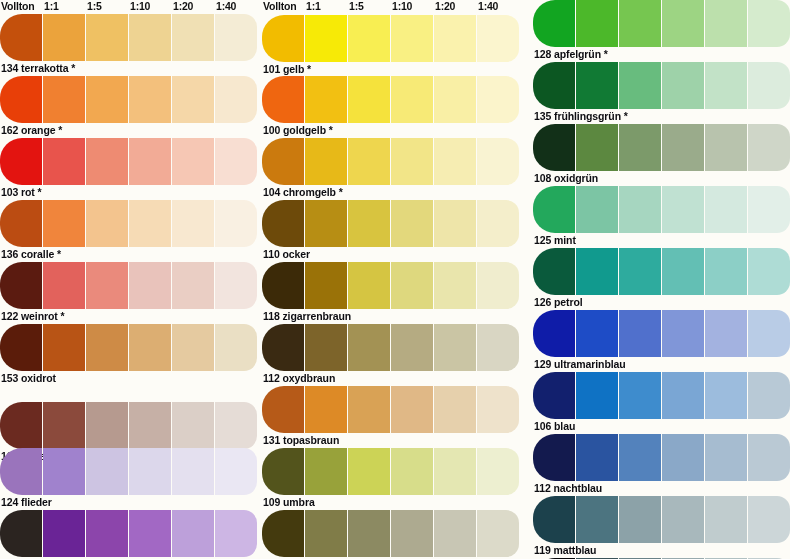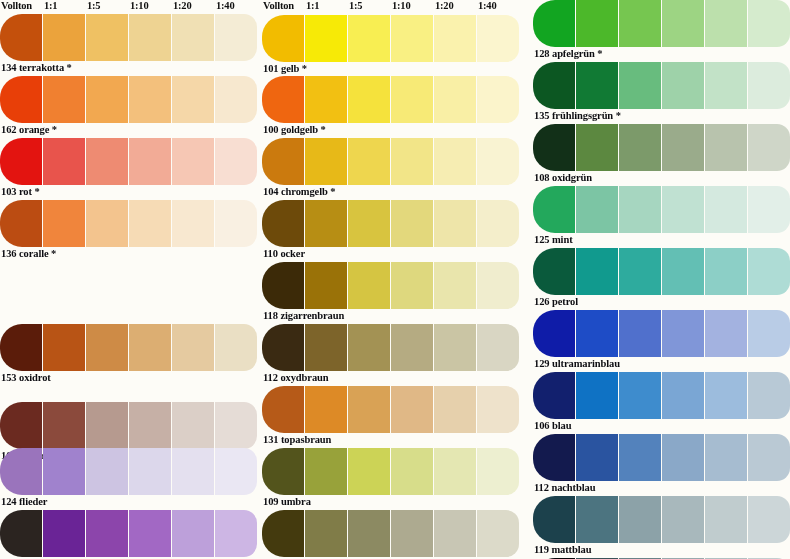--- a/index.html
+++ b/index.html
@@ -2,21 +2,21 @@
 <html><head>
 <meta charset="utf-8">
 <style>
   html,body{margin:0;padding:0;}
   body{
     width:790px;height:559px;overflow:hidden;
     background:#fdfcf7;
     font-family:"Liberation Sans", sans-serif;
     position:relative;
   }
-  .chart{position:absolute;inset:0;font-family:Liberation Serif, serif;}
+  .chart{position:absolute;inset:0;}
 
   .block{position:absolute;top:0;}
   #block-left{left:0px;width:258px;}
   #block-mid{left:262px;width:258px;}
   #block-right{left:533px;width:257px;}
 
   .header-row{
     position:relative;height:14px;
   }
   .header-cell{
@@ -96,20 +96,31 @@
           <div class="swatches">
             <div class="sw first" title="coralle Vollton" style="left: 0px; background: rgb(187, 76, 18);"></div>
             <div class="sw" title="coralle 1:1" style="left: 43px; background: rgb(240, 133, 60);"></div>
             <div class="sw" title="coralle 1:5" style="left: 86px; background: rgb(243, 196, 142);"></div>
             <div class="sw" title="coralle 1:10" style="left: 129px; background: rgb(246, 219, 181);"></div>
             <div class="sw" title="coralle 1:20" style="left: 172px; background: rgb(248, 232, 208);"></div>
             <div class="sw last" title="coralle 1:40" style="left: 215px; background: rgb(249, 240, 226);"></div>
           </div>
           <div class="row-label">136 coralle *</div>
         </div>
+        <div class="row" style="position: absolute; left: 0px; top: 248px; width: 100%;">
+          <div class="swatches">
+            <div class="sw first" title="weinrot Vollton" style="left: 0px; background: rgb(91, 27, 16);"></div>
+            <div class="sw" title="weinrot 1:1" style="left: 43px; background: rgb(226, 98, 92);"></div>
+            <div class="sw" title="weinrot 1:5" style="left: 86px; background: rgb(234, 138, 124);"></div>
+            <div class="sw" title="weinrot 1:10" style="left: 129px; background: rgb(233, 195, 187);"></div>
+            <div class="sw" title="weinrot 1:20" style="left: 172px; background: rgb(234, 206, 196);"></div>
+            <div class="sw last" title="weinrot 1:40" style="left: 215px; background: rgb(242, 228, 222);"></div>
+          </div>
+          <div class="row-label">122 weinrot *</div>
+        </div>
         <div class="row" style="position: absolute; left: 0px; top: 310px; width: 100%;">
           <div class="swatches">
             <div class="sw first" title="oxidrot Vollton" style="left: 0px; background: rgb(91, 28, 10);"></div>
             <div class="sw" title="oxidrot 1:1" style="left: 43px; background: rgb(184, 84, 21);"></div>
             <div class="sw" title="oxidrot 1:5" style="left: 86px; background: rgb(206, 139, 70);"></div>
             <div class="sw" title="oxidrot 1:10" style="left: 129px; background: rgb(220, 174, 114);"></div>
             <div class="sw" title="oxidrot 1:20" style="left: 172px; background: rgb(229, 202, 160);"></div>
             <div class="sw last" title="oxidrot 1:40" style="left: 215px; background: rgb(234, 223, 196);"></div>
           </div>
           <div class="row-label">153 oxidrot</div>

